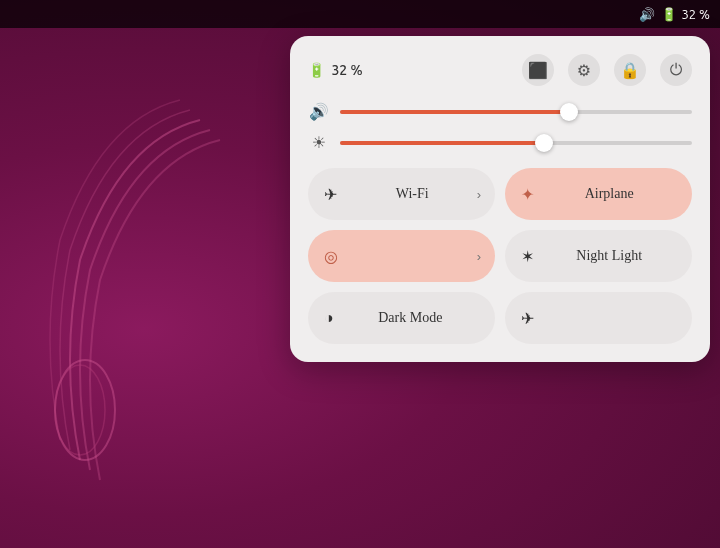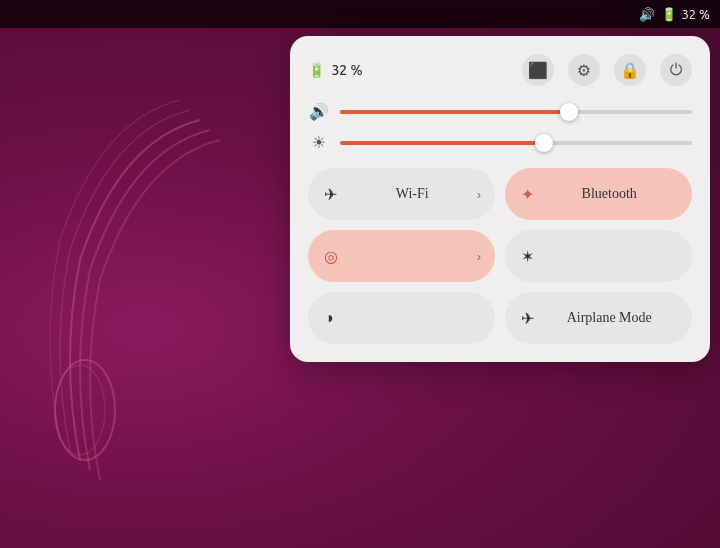--- a/index.html
+++ b/index.html
@@ -254,35 +254,36 @@
   <div class="toggle-grid">
 
     <button class="toggle-btn">
       <span class="icon">✈</span>
       <span class="label">Wi-Fi</span>
       <span class="chevron">›</span>
     </button>
 
     <button class="toggle-btn bluetooth-active">
       <span class="icon" style="color:#c0604a;">✦</span>
-      <span class="label">Bluetooth</span>
+      <span class="label">Airplane</span>
     </button>
 
     <button class="toggle-btn performance-active">
       <span class="icon" style="color:#c0604a;">◎</span>
       <span class="chevron">›</span>
     </button>
 
     <button class="toggle-btn">
       <span class="icon">✶</span>
+      <span class="label">Night Light</span>
     </button>
 
     <button class="toggle-btn">
       <span class="icon">◑</span>
+      <span class="label">Dark Mode</span>
     </button>
 
     <button class="toggle-btn">
       <span class="icon">✈</span>
-      <span class="label">Airplane Mode</span>
     </button>
 
   </div>
 </div>
 
 </body></html>

